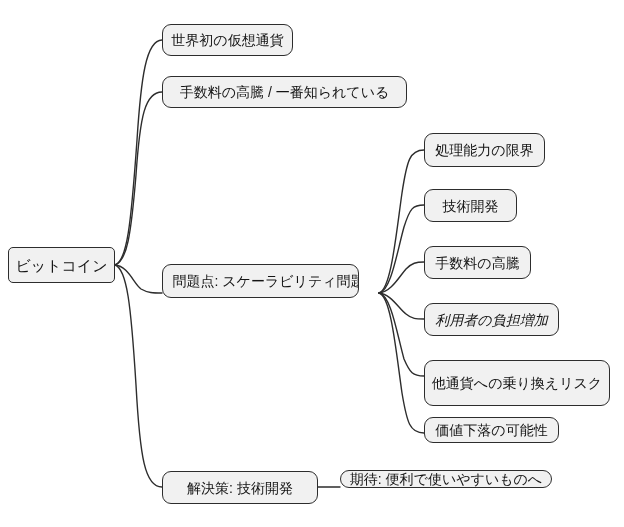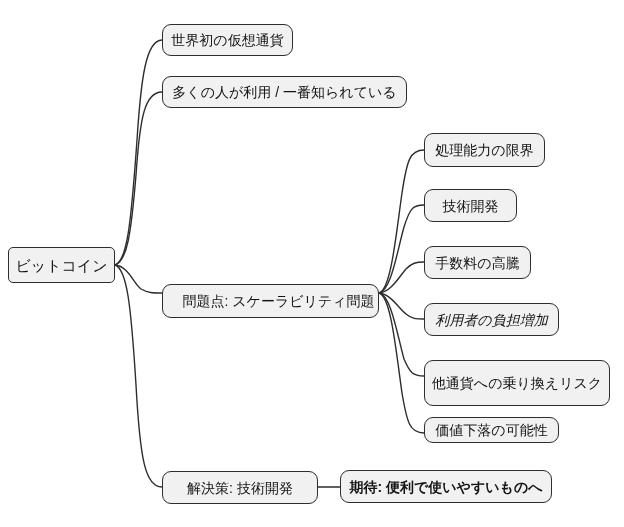--- a/index.html
+++ b/index.html
@@ -63,33 +63,33 @@
       <path d="M379,293 C391,295 397,334 404,359 C410,373 413,376 424,376"></path>
       <path d="M379,293 C391,296 396,351 402,393 C407,423 410,433 424,433"></path>
       <path d="M293,487 L340,487"></path>
     </g>
   </svg>
 
   <div class="node root" style="left:8px; top:247px; width:107px; height:36px;">ビットコイン</div>
 
   <div class="node" style="left:162px; top:24px; width:131px; height:32px;">世界初の仮想通貨</div>
 
-  <div class="node" style="left:162px; top:76px; width:245px; height:32px;">多くの人が利用 / 一番知られている</div>
+  <div class="node" style="left:162px; top:76px; width:245px; height:32px;">手数料の高騰 / 一番知られている</div>
 
-  <div class="node" style="left:162px; top:284px; width:217px; height:34px;padding-left:16px;">問題点: スケーラビリティ問題</div>
+  <div class="node" style="left:162px; top:264px; width:197px; height:34px;padding-left:16px;">問題点: スケーラビリティ問題</div>
 
   <div class="node" style="left:162px; top:471px; width:156px; height:33px;">解決策: 技術開発</div>
 
   <div class="node" style="left:424px; top:133px; width:121px; height:34px;">処理能力の限界</div>
 
   <div class="node" style="left:424px; top:189px; width:93px; height:33px;">技術開発</div>
 
   <div class="node" style="left:424px; top:246px; width:107px; height:33px;">手数料の高騰</div>
 
   <div class="node" style="left:424px; top:303px; width:135px; height:33px;font-style:italic;">利用者の負担増加</div>
 
   <div class="node" style="left:424px; top:360px; width:186px; height:46px;">他通貨への乗り換えリスク</div>
 
   <div class="node" style="left:424px; top:417px; width:135px; height:26px;">価値下落の可能性</div>
 
-  <div class="node" style="left:340px; top:470px; width:212px; height:33px;font-weight:bold;">期待: 便利で使いやすいものへ</div>
+  <div class="node" style="left:340px; top:470px; width:212px; height:18px;">期待: 便利で使いやすいものへ</div>
 
 </div>
 
 </body></html>

